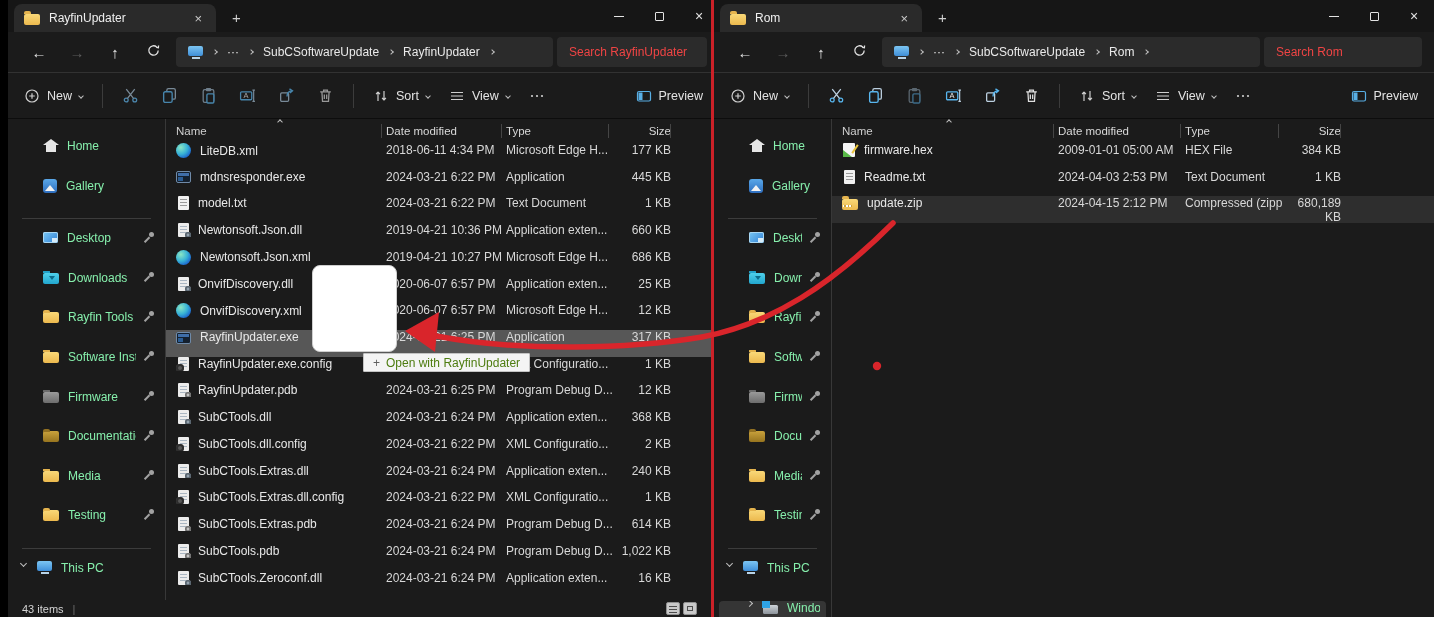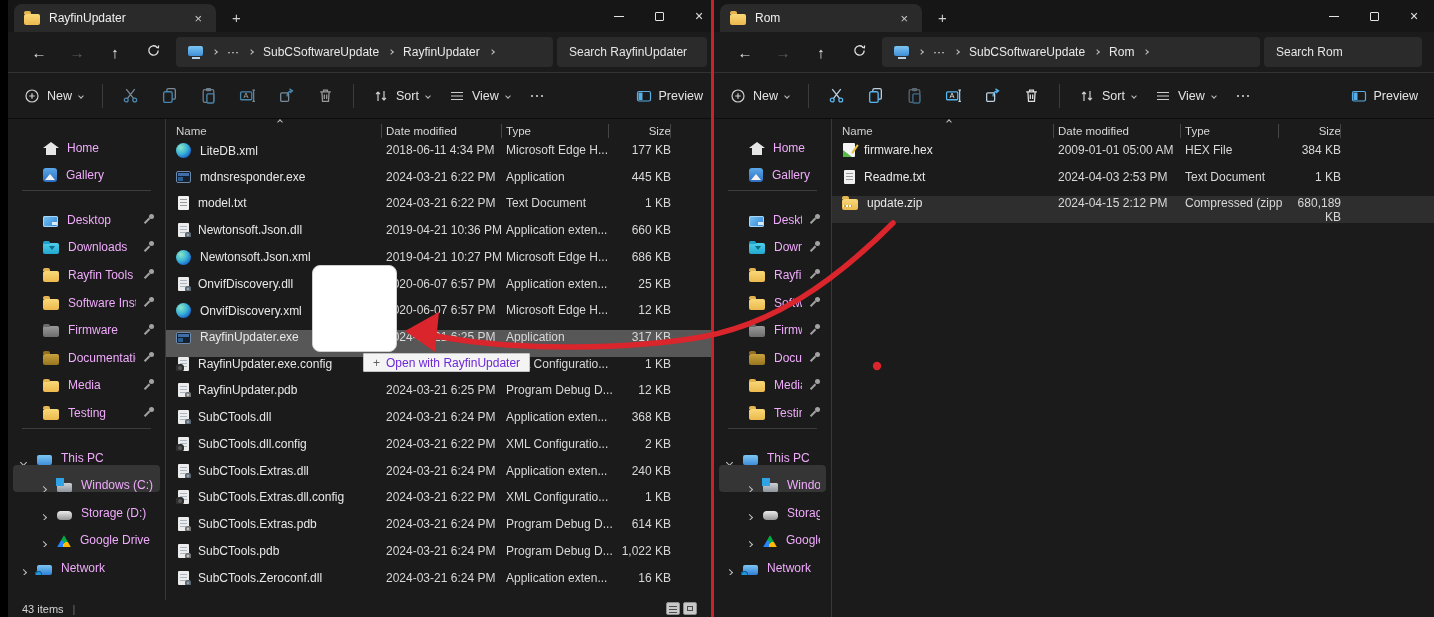--- a/index.html
+++ b/index.html
@@ -23,21 +23,21 @@
   .wc .maxbox{width:9px;height:9px;border:1px solid #e3e3e3;border-radius:1px}
   .wc.close{font-size:14px}
 
   .navbar{position:absolute;top:32px;left:0;right:0;height:40px;display:flex;align-items:center;
           padding:0 12px;gap:0;background:#1b1b1b}
   .navbtn{width:38px;text-align:center;font-size:15px;color:#e6e6e6;flex:none}
   .navbtn.disabled{color:#5d5d5d}
   .crumb-pill{flex:1;height:30px;background:#2b2b2b;border-radius:4px;display:flex;align-items:center;
               gap:10px;padding:0 12px;font-size:12px;color:#eaeaea;margin:0 4px;overflow:hidden;white-space:nowrap}
   .searchbox{height:30px;background:#2b2b2b;border-radius:4px;display:flex;align-items:center;
-             padding:0 12px;font-size:12px;color:#e5e5e5;flex:none}
+             padding:0 12px;font-size:12px;color:#ef4444;flex:none}
   .left .searchbox{width:150px}
   .right .searchbox{width:158px}
 
   .toolbar{position:absolute;top:72px;left:0;right:0;height:47px;display:flex;align-items:center;
            padding:0 16px;gap:19px;border-top:1px solid #323232;border-bottom:1px solid #0d0d0d;font-size:12.5px;color:#e3e3e3}
   .tbtn{display:flex;align-items:center;gap:7px;flex:none}
   .tdiv{width:1px;height:24px;background:#3c3c3c;flex:none}
   .toolbar svg{display:block}
   .left .toolbar-icons svg{opacity:.72}
   .preview-btn{margin-left:auto}
@@ -50,22 +50,22 @@
   .chev.up{transform:rotate(-135deg)}
   .chev.small{width:4px;height:4px}
 
   
   .body{position:absolute;top:119px;left:0;right:0;display:flex}
   .left .body{bottom:17px}
   .right .body{bottom:0}
   .sidebar{flex:none;border-right:1px solid #383838;padding-top:8px;overflow:hidden}
   .left .sidebar{width:158px}
   .right .sidebar{width:118px}
-  .sb-item{display:flex;align-items:flex-end;gap:9px;height:27.6px;padding:0 6px 0 30px;font-size:12px;
-           color:#f0abfc;margin:0 5px;border-radius:4px;position:relative;overflow:hidden;white-space:nowrap}
+  .sb-item{display:flex;align-items:flex-start;gap:9px;height:27.6px;padding:0 6px 0 30px;font-size:12px;
+           color:#86efac;margin:12px 5px;border-radius:4px;position:relative;overflow:hidden;white-space:nowrap}
   .sb-item.selected{background:#353535}
   .sb-label{overflow:hidden;white-space:nowrap}
   .pinbox{margin-left:auto;flex:none}
   .sb-div{border:none;border-top:1px solid #3c3c3c;margin:8px 14px}
   .tree .sb-item{padding-left:8px}
   .expander{color:#bfbfbf;flex:none;margin-right:2px}
 
   .filelist{flex:1;overflow:hidden;position:relative}
   .cols{display:flex;align-items:center;height:24px;padding-left:10px;font-size:11.5px;color:#cfcfcf}
   .cols .cell{position:relative;height:100%;display:flex;align-items:center}
@@ -167,21 +167,21 @@
   .pin::before{content:"";position:absolute;top:0;right:0;width:5px;height:5px;border-radius:50%;background:#a2a2a2}
   .pin::after{content:"";position:absolute;bottom:0;left:0;width:6.5px;height:1.6px;background:#a2a2a2;
       transform:rotate(-45deg);transform-origin:left bottom}
 
   
   .ghost-box{position:absolute;left:312px;top:265px;width:85px;height:87px;background:#fff;
       border:1px solid #cfcfcf;border-radius:8px;z-index:40}
   .drag-tooltip{position:absolute;left:363px;top:353px;height:19px;background:#f4f4f4;border:1px solid #c3c3c3;
       display:flex;align-items:center;gap:6px;padding:0 9px;font-size:12px;z-index:45;border-radius:1px}
   .drag-tooltip .plus{color:#5f5f5f}
-  .drag-tooltip .ttext{color:#6d28d9}
+  .drag-tooltip .ttext{color:#4d7c0f}
   svg.annotation{position:absolute;left:0;top:0;z-index:60;pointer-events:none}
 </style>
 </head>
 <body>
 
 <div class="page">
 
   <section class="window left">
     <div class="titlebar">
       <div class="tab">

